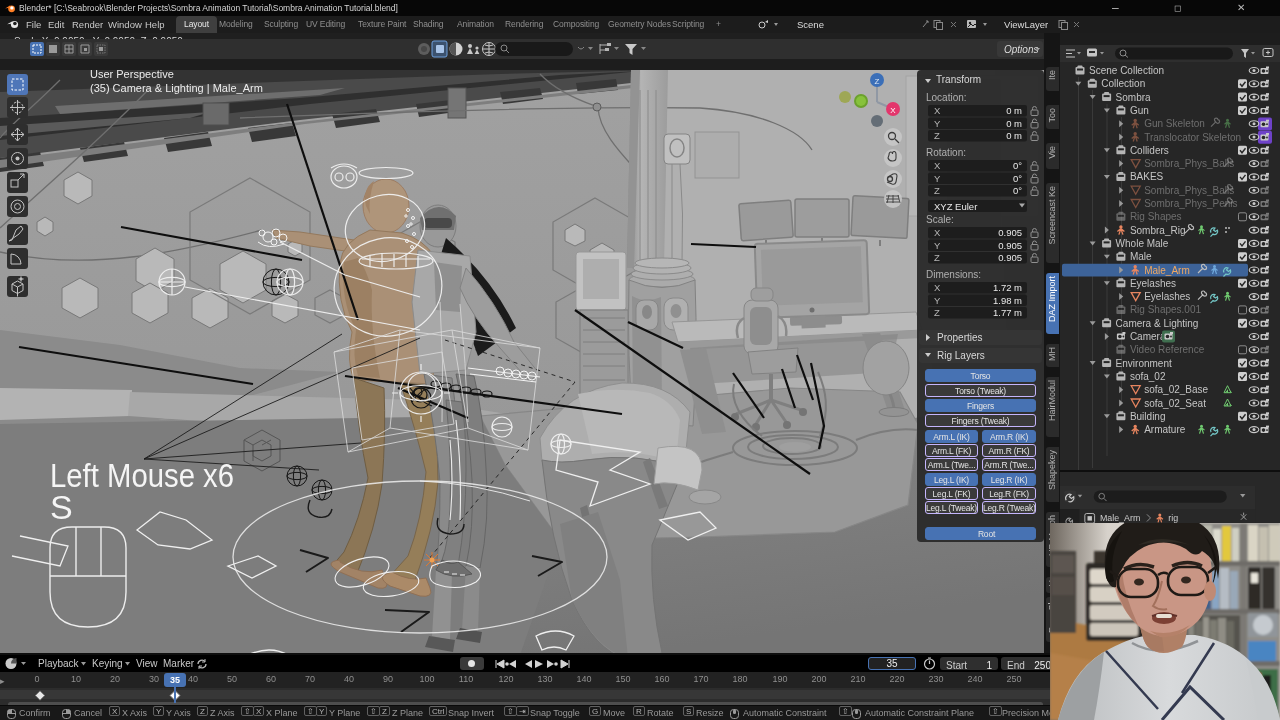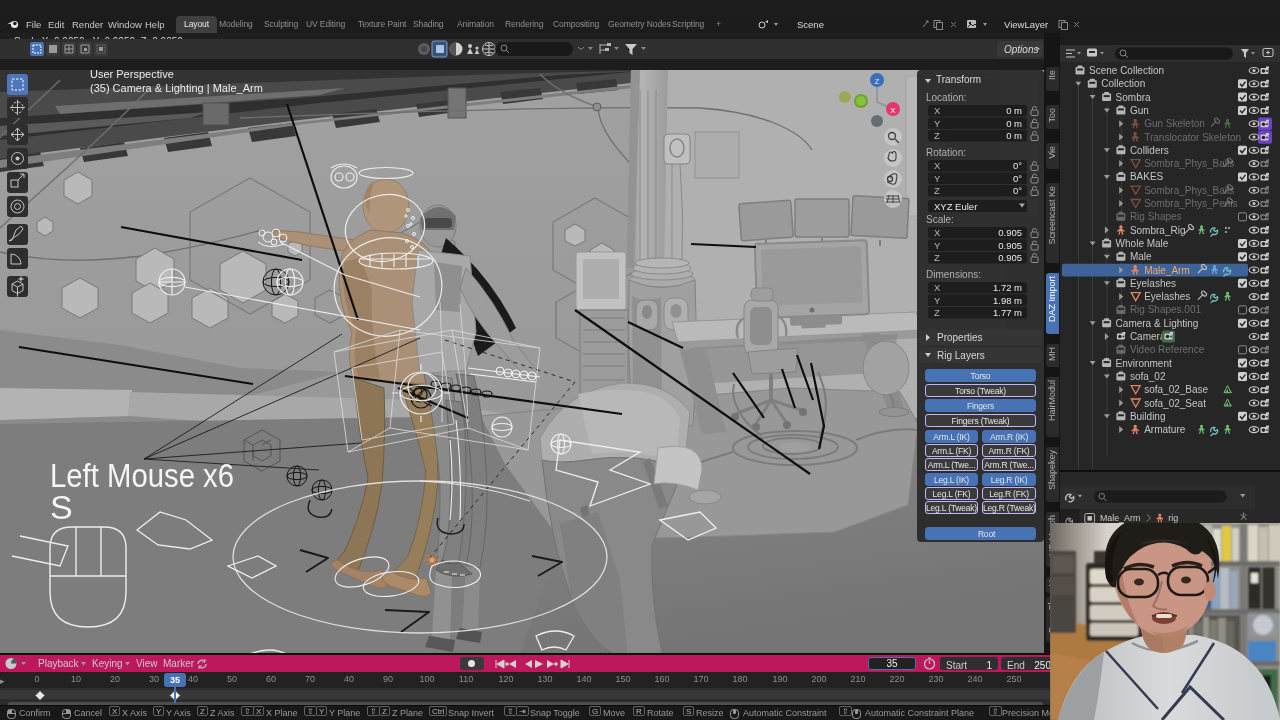--- a/index.html
+++ b/index.html
@@ -15,21 +15,21 @@
 #modalhdr{left:0;top:33px;width:1044px;height:17px;background:#1f1f1f;color:#d5d5d5;font-size:10px;line-height:17px;}
 #toolhdr{left:0;top:39px;width:1044px;height:20px;background:#2f2f2f;font-style:italic;}
 
 #tabstrip{left:1044px;top:33px;width:16px;height:622px;background:#151515;}
 .vtab{position:absolute;left:2px;width:13px;background:#2b2b2b;border-radius:3px 0 0 3px;color:#b0b0b0;font-size:9px;}
 .vtab span{position:absolute;left:1px;top:3px;writing-mode:vertical-rl;transform:rotate(180deg);white-space:nowrap;}
 #outliner{left:1060px;top:33px;width:220px;height:439px;background:#262626;margin-top:12px;}
 #props{left:1060px;top:472px;width:220px;height:248px;background:#282828;}
 
 #tl{left:0;top:655px;width:1060px;height:51px;background:#232323;}
-#tlhdr{position:absolute;left:0;top:0;width:1060px;height:17px;background:#be185d;color:#c9c9c9;font-size:10px;line-height:17px;}
+#tlhdr{position:absolute;left:0;top:0;width:1060px;height:17px;background:#000000;color:#c9c9c9;font-size:10px;line-height:17px;}
 #ruler{position:absolute;left:0;top:17px;width:1060px;height:16px;background:#222222;}
 .fnum{position:absolute;top:2px;font-size:9px;color:#8f8f8f;transform:translateX(-50%);}
 #chan{position:absolute;left:0;top:33px;width:1060px;height:18px;background:#2c2c2c;}
 #statusbar{left:0;top:706px;width:1280px;height:14px;background:#181818;color:#989898;font-size:9px;line-height:14px;white-space:nowrap;}
 .kb{display:inline-block;border:1px solid #616161;border-radius:2px;color:#b5b5b5;padding:0 2px;height:10px;line-height:9px;font-size:8px;margin:0 1px;vertical-align:1px;}
 
 #npanel{left:917px;top:70px;width:127px;height:472px;background:rgba(43,43,43,0.97);border-radius:4px;font-size:10px;color:#cccccc;}
 .rbtn{position:absolute;height:13px;background:#3a3a3a;border:1px solid #c4b5fd;border-radius:3px;color:#e4e4e4;text-align:center;line-height:12px;font-size:8.5px;letter-spacing:-0.2px;overflow:hidden;white-space:nowrap;}
 .rbtn.bl{background:#4772b3;border-color:#4772b3;}
 </style>
@@ -456,20 +456,31 @@
 <circle cx="892" cy="136" r="3.5"></circle>
           <path d="M895 139 l4 4"></path>
 <path d="M889 155 q0 -3 2 -3 q1.5 0 1.5 2 q0 -3 2 -2.5 q1.5 0.5 1.5 2.5 v4 q0 3 -3.5 3 q-3.5 0 -4.5 -3 z" stroke-width="1.1"></path>
 <path d="M888 177 l5 -3 q4 -1 4 2 l-1 6 q-1 3 -4 2 l-5 -2" stroke-width="1.1"></path>
           <circle cx="890" cy="179" r="2.5"></circle>
 <path d="M886 196 h13 m-13 3 h13 m-13 3 h13 M889 195 l-2 8 m6 -8 l0 8 m5 -8 l2 8" stroke-width="0.9"></path>
 </g>
 </svg>
 </div>
 
+<div id="titlebar" class="abs">
+  <svg class="abs" style="left:5px;top:3px" width="11" height="11" viewBox="0 0 11 11">
+        <circle cx="6.6" cy="5.8" r="3.4" fill="#ff7f24"></circle>
+        <circle cx="6.9" cy="4.9" r="1.7" fill="#fff"></circle>
+        <path d="M0.2 5.5 L5 2.6 L5 4.4 Z" fill="#ff7f24"></path>
+      </svg>
+  <span class="abs" style="left:19px">Blender* [C:\Seabrook\Blender Projects\Sombra Animation Tutorial\Sombra Animation Tutorial.blend]</span>
+  <span class="abs" style="left:1112px;top:0;color:#bbb;font-size:12px">–</span>
+  <span class="abs" style="left:1174px;top:0;color:#bbb;font-size:9px">◻</span>
+  <span class="abs" style="left:1237px;top:0;color:#bbb;font-size:10px">✕</span>
+</div>
 <div id="menubar" class="abs">
   <svg class="abs" style="left:7px;top:3px" width="14" height="11" viewBox="0 0 14 11">
         <circle cx="7.5" cy="5.5" r="3.6" fill="#e8e8e8"></circle>
         <circle cx="7.9" cy="4.5" r="1.8" fill="#1c1c1c"></circle>
         <path d="M0.2 5.2 L5.4 2.2 L5.4 4.5 Z" fill="#e8e8e8"></path>
         <path d="M19 9 l3 0 l-1.5 2 z" fill="#888"></path>
       </svg>
   <span class="mitem" style="left:26px">File</span>
   <span class="mitem" style="left:48px">Edit</span>
   <span class="mitem" style="left:72px">Render</span>

